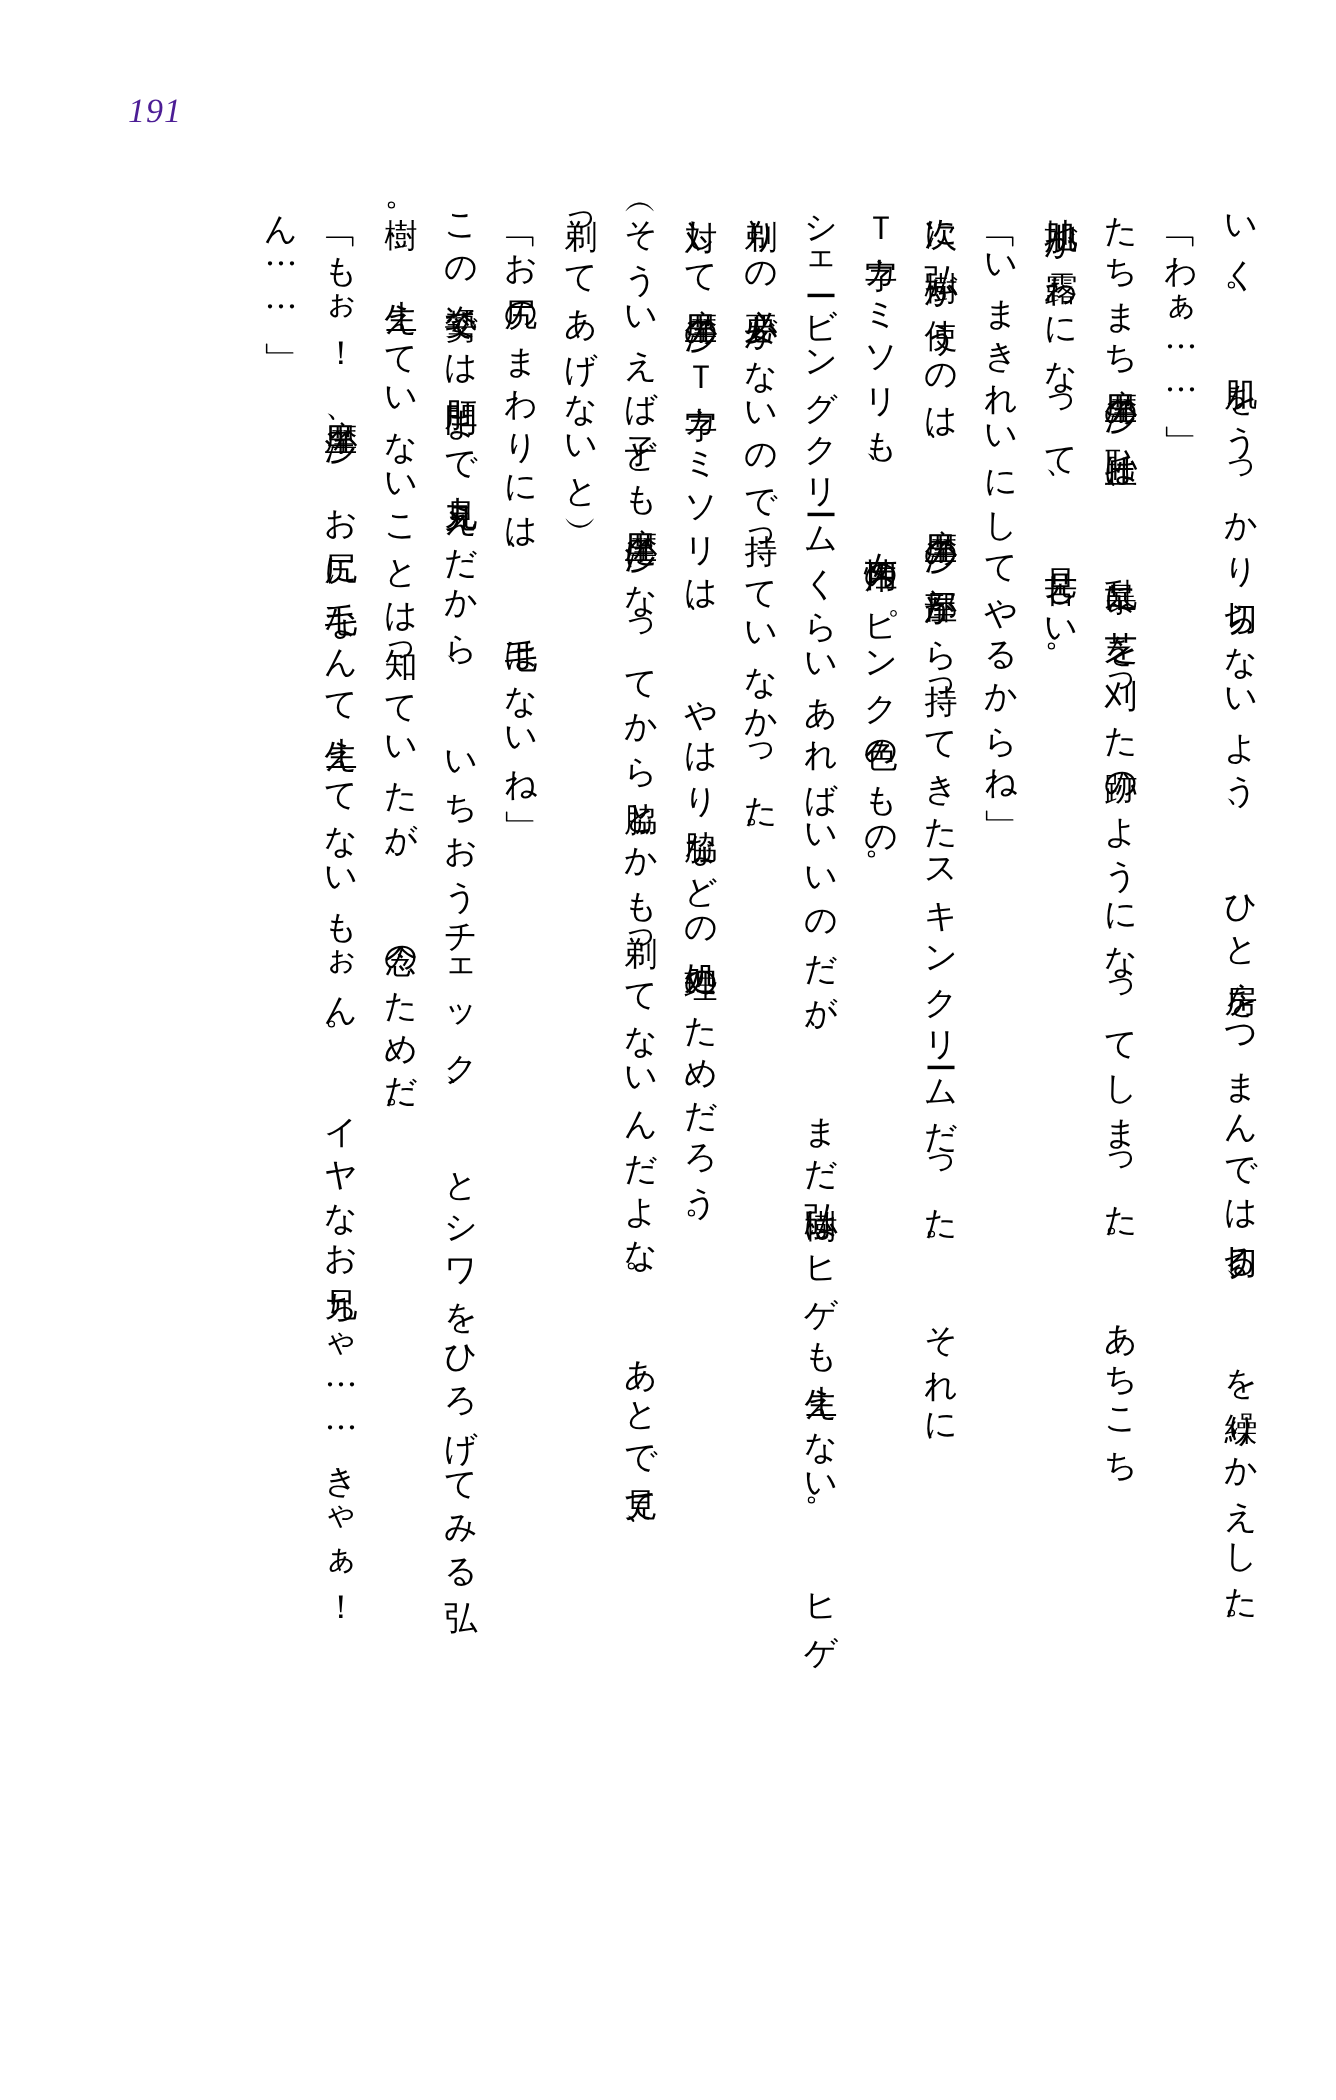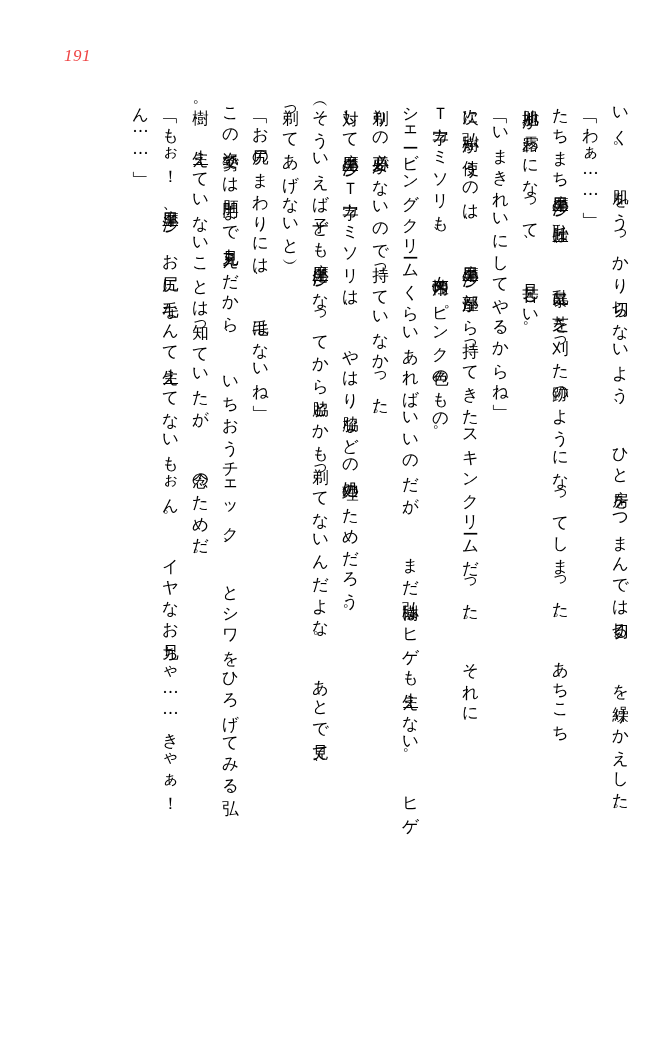--- a/index.html
+++ b/index.html
@@ -22,21 +22,21 @@
     box-sizing: border-box;
   }
   .page-number {
     position: absolute;
     top: 46px;
     left: 64px;
     font-size: 17px;
     font-style: italic;
     font-family: "Liberation Serif", "DejaVu Serif", serif;
     letter-spacing: 0.5px;
-    color: #ef4444;
+    color: #4c1d95;
   }
   .text-body {
     position: absolute;
     top: 96px;
     left: 30px;
     right: 40px;
     height: 912px;
     display: flex;
     flex-direction: row-reverse;
     justify-content: flex-start;

